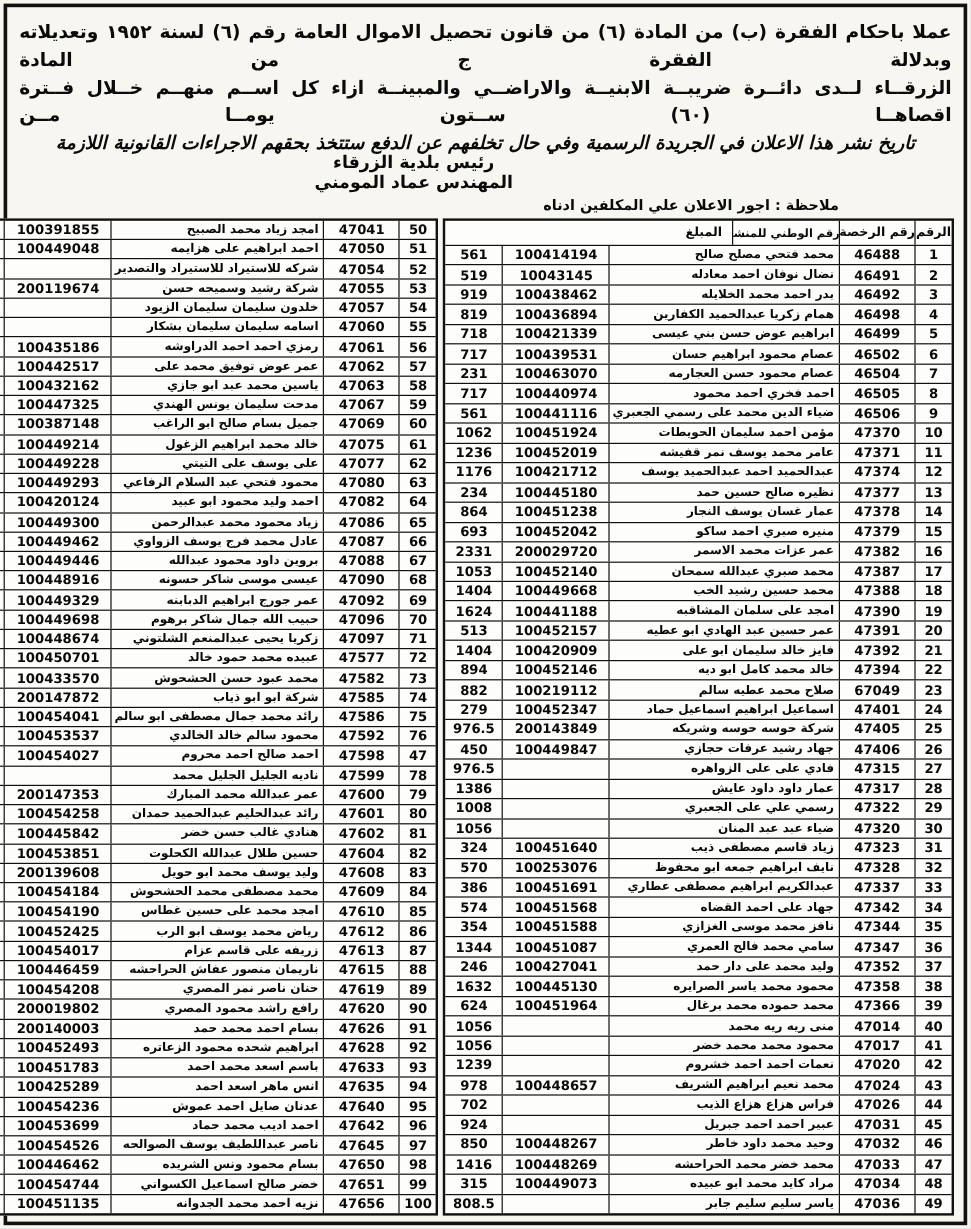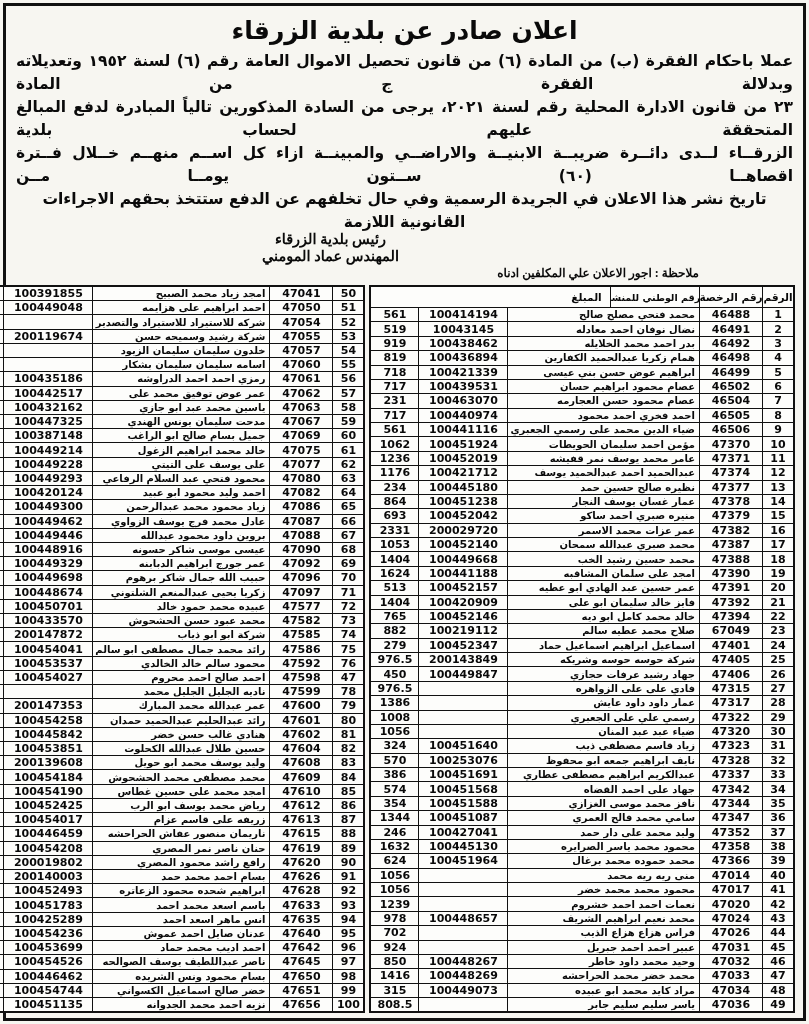--- a/index.html
+++ b/index.html
@@ -3,22 +3,22 @@
 <meta charset="utf-8">
 <style>
   html,body{margin:0;padding:0;background:#cfcdc7;}
   .page{width:809px;height:1024px;background:#f7f6f1;position:relative;margin:0 auto;
         font-family:"DejaVu Sans",sans-serif;color:#0a0a0a;box-sizing:border-box;overflow:hidden;}
   .frame{position:absolute;inset:3px;border:3px solid #111;box-sizing:border-box;
          padding:6px 8px 5px;display:flex;flex-direction:column;direction:rtl;}
   .doc-title{text-align:center;font-weight:bold;font-size:25px;line-height:30px;margin-top:4px;}
   .para{margin-top:4px;}
   .para-line{font-weight:bold;font-size:15.5px;line-height:23px;text-align:justify;text-align-last:justify;padding:0 2px;}
-  .para-line.centered{text-align:center;text-align-last:center;}
-  .sig-note{position:relative;height:48px;flex:0 0 auto;font-family:Liberation Serif, serif;}
+  .para-line.centered{text-align:center;text-align-last:center;font-style:italic;}
+  .sig-note{position:relative;height:48px;flex:0 0 auto;}
   .signature{position:absolute;left:248px;top:-3px;text-align:center;font-weight:bold;font-size:14.5px;line-height:17px;}
   .note{position:absolute;right:96px;bottom:1px;font-weight:bold;font-size:12px;}
   .tables{flex:1;display:flex;gap:4px;margin-top:3px;min-height:0;}
   .tbl{border:2px solid #111;background:#fdfdfb;display:flex;flex-direction:column;min-height:0;}
   .tbl-right{flex:0 0 400px;}
   .tbl-left{flex:1;}
   .trow{display:flex;flex:1;border-bottom:1px solid #111;min-height:0;}
   .trow:last-child{border-bottom:none;}
   .thead{flex:0 0 20px;}
   .cell{border-left:1px solid #111;display:flex;align-items:center;justify-content:center;
@@ -32,25 +32,23 @@
   .thead .cell{font-size:10.5px;}
   .thead .c-national{font-size:9.5px;}
   .thead .c-name{justify-content:center;}
 </style>
 </head>
 <body>
 
 <div class="page">
   <div class="frame">
 
-    <div class="doc-title">اعلان صادر عن بلدية الزرقاء</div>
 
     <div class="para">
       <div class="para-line">عملا باحكام الفقرة (ب) من المادة (٦) من قانون تحصيل الاموال العامة رقم (٦) لسنة ١٩٥٢ وتعديلاته وبدلالة الفقرة ج من المادة</div>
-      <div class="para-line">٢٣ من قانون الادارة المحلية رقم لسنة ٢٠٢١، يرجى من السادة المذكورين تالياً المبادرة لدفع المبالغ المتحققة عليهم لحساب بلدية</div>
       <div class="para-line">الزرقــاء لــدى دائــرة ضريبــة الابنيــة والاراضــي والمبينــة ازاء كل اســم منهــم خــلال فــترة اقصاهــا (٦٠) ســتون يومــا مــن</div>
       <div class="para-line centered">تاريخ نشر هذا الاعلان في الجريدة الرسمية وفي حال تخلفهم عن الدفع ستتخذ بحقهم الاجراءات القانونية اللازمة</div>
     </div>
 
     <div class="sig-note">
       <div class="signature">
         <div>رئيس بلدية الزرقاء</div>
         <div>المهندس عماد المومني</div>
       </div>
       <div class="note">ملاحظة : اجور الاعلان علي المكلفين ادناه</div>
@@ -210,21 +208,21 @@
             <div class="cell c-license">47392</div>
             <div class="cell c-name">فايز خالد سليمان ابو على</div>
             <div class="cell c-national">100420909</div>
             <div class="cell c-amount">1404</div>
           </div>
           <div class="trow">
             <div class="cell c-num">22</div>
             <div class="cell c-license">47394</div>
             <div class="cell c-name">خالد محمد كامل ابو ديه</div>
             <div class="cell c-national">100452146</div>
-            <div class="cell c-amount">765</div>
+            <div class="cell c-amount">894</div>
           </div>
           <div class="trow">
             <div class="cell c-num">23</div>
             <div class="cell c-license">67049</div>
             <div class="cell c-name">صلاح محمد عطيه سالم</div>
             <div class="cell c-national">100219112</div>
             <div class="cell c-amount">882</div>
           </div>
           <div class="trow">
             <div class="cell c-num">24</div>

